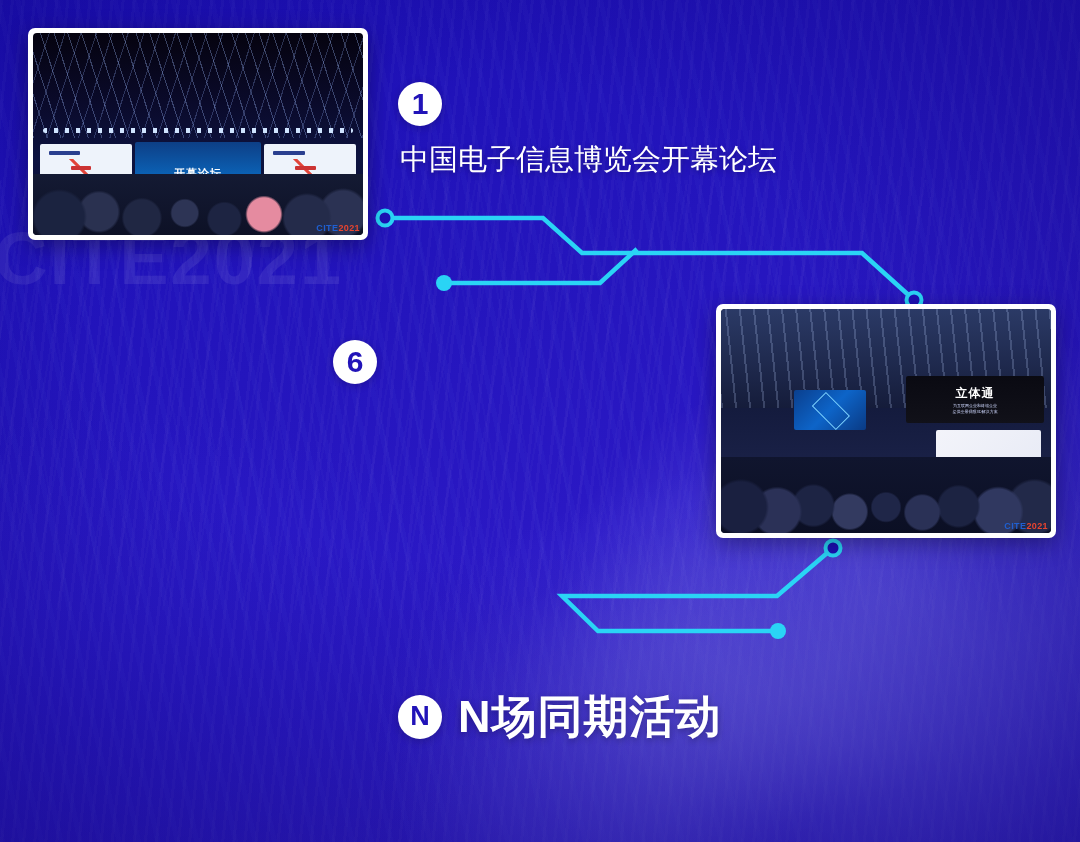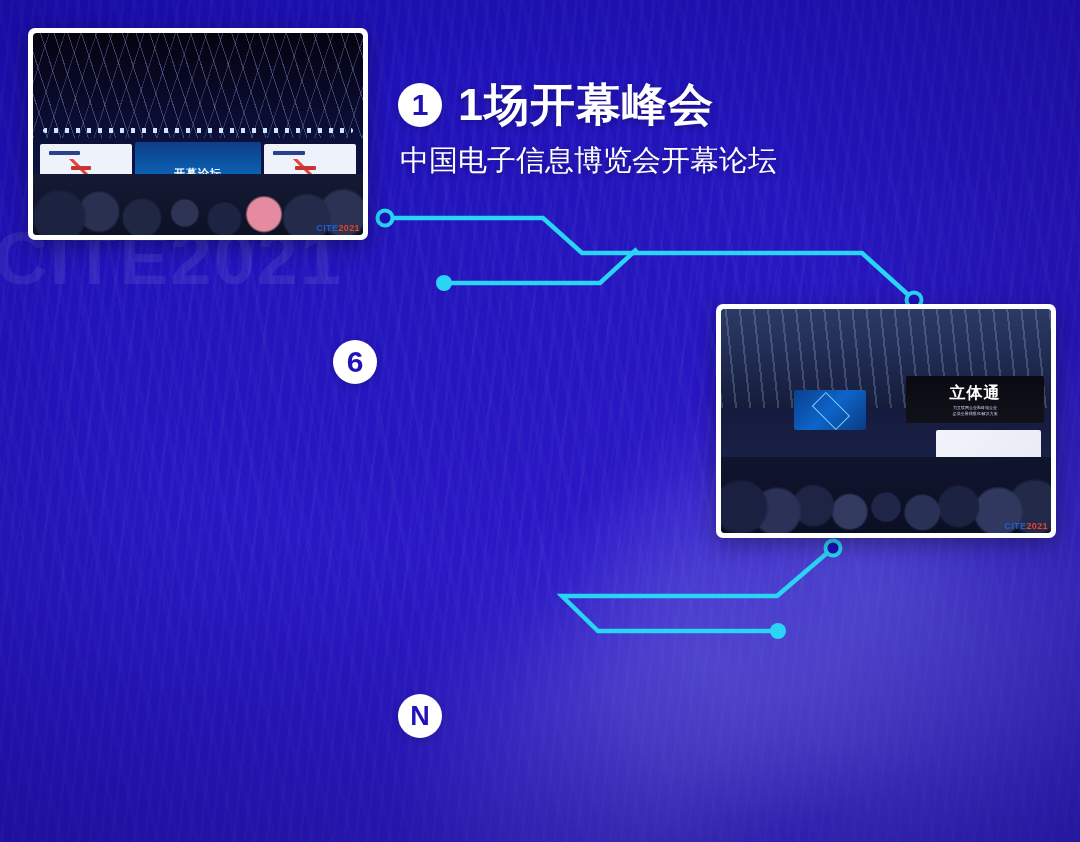--- a/index.html
+++ b/index.html
@@ -85,21 +85,21 @@
 
   
   #photo-booth{left:716px;top:304px;width:330px;height:224px;}
   #photo-booth .inner{background:linear-gradient(180deg,#0a0e22 0%,#131a3c 40%,#1a2147 70%,#0e1330 100%);}
   .ceiling{position:absolute;left:0;top:0;width:100%;height:44%;
       background:repeating-linear-gradient(84deg, rgba(190,210,255,.22) 0 2px, rgba(0,0,0,0) 2px 14px),
                  linear-gradient(180deg,#2b3a66 0%, #151c3a 100%);}
   .banner{position:absolute;right:2%;top:30%;width:42%;height:21%;
       background:linear-gradient(180deg,#0a0a12 0%,#111119 100%);border-radius:2px;
       display:flex;flex-direction:column;align-items:center;justify-content:center;}
-  .banner .brand{font-size:16px;font-weight:700;color:#fff;letter-spacing:1px;}
+  .banner .brand{font-size:12px;font-weight:700;color:#fff;letter-spacing:1px;}
   .banner .sub{font-size:4px;color:#cfd8ff;margin-top:1px;}
   .ledscreen{position:absolute;left:22%;top:36%;width:22%;height:18%;
       background:linear-gradient(135deg,#0a3f8e 0%,#0d64c8 50%,#0a3a84 100%);border-radius:2px;}
   .ledscreen:after{content:"";position:absolute;left:28%;top:28%;width:44%;height:44%;
       border:1.5px solid #7fd4ff;transform:rotate(45deg);}
   .poster3d{position:absolute;right:3%;top:54%;width:32%;height:30%;
       background:linear-gradient(135deg,#f3f4fa 0%,#e6e9f5 100%);border-radius:2px;
       display:flex;align-items:center;justify-content:center;}
   .poster3d .t{font-size:17px;font-weight:700;
       background:linear-gradient(90deg,#ff4d8d,#ffb23d,#4ad6ff,#7a5cff);
@@ -413,32 +413,32 @@
             <span class="bullet">◆</span>
             <span>Game Tour Show 电竞巡回 - 城市大篷车</span>
           </div>
         </div>
       </div>
   </div>
 
   <div class="sec" id="sec-opening">
     <div class="sec-head">
       <div class="badge">1</div>
-      <div class="sec-title">1场开幕峰会</div>
     </div>
     <div class="sec-sub">中国电子信息博览会开幕论坛</div>
   </div>
 
   <div class="sec" id="sec-forums">
     <div class="sec-head">
       <div class="badge">6</div>
     </div>
     <div class="sec-sub">
     </div>
   </div>
 
   <div class="sec" id="sec-activities">
     <div class="sec-head">
       <div class="badge n">N</div>
+      <div class="sec-title">N场同期活动</div>
     </div>
   </div>
 
 </div>
 
 </body></html>

